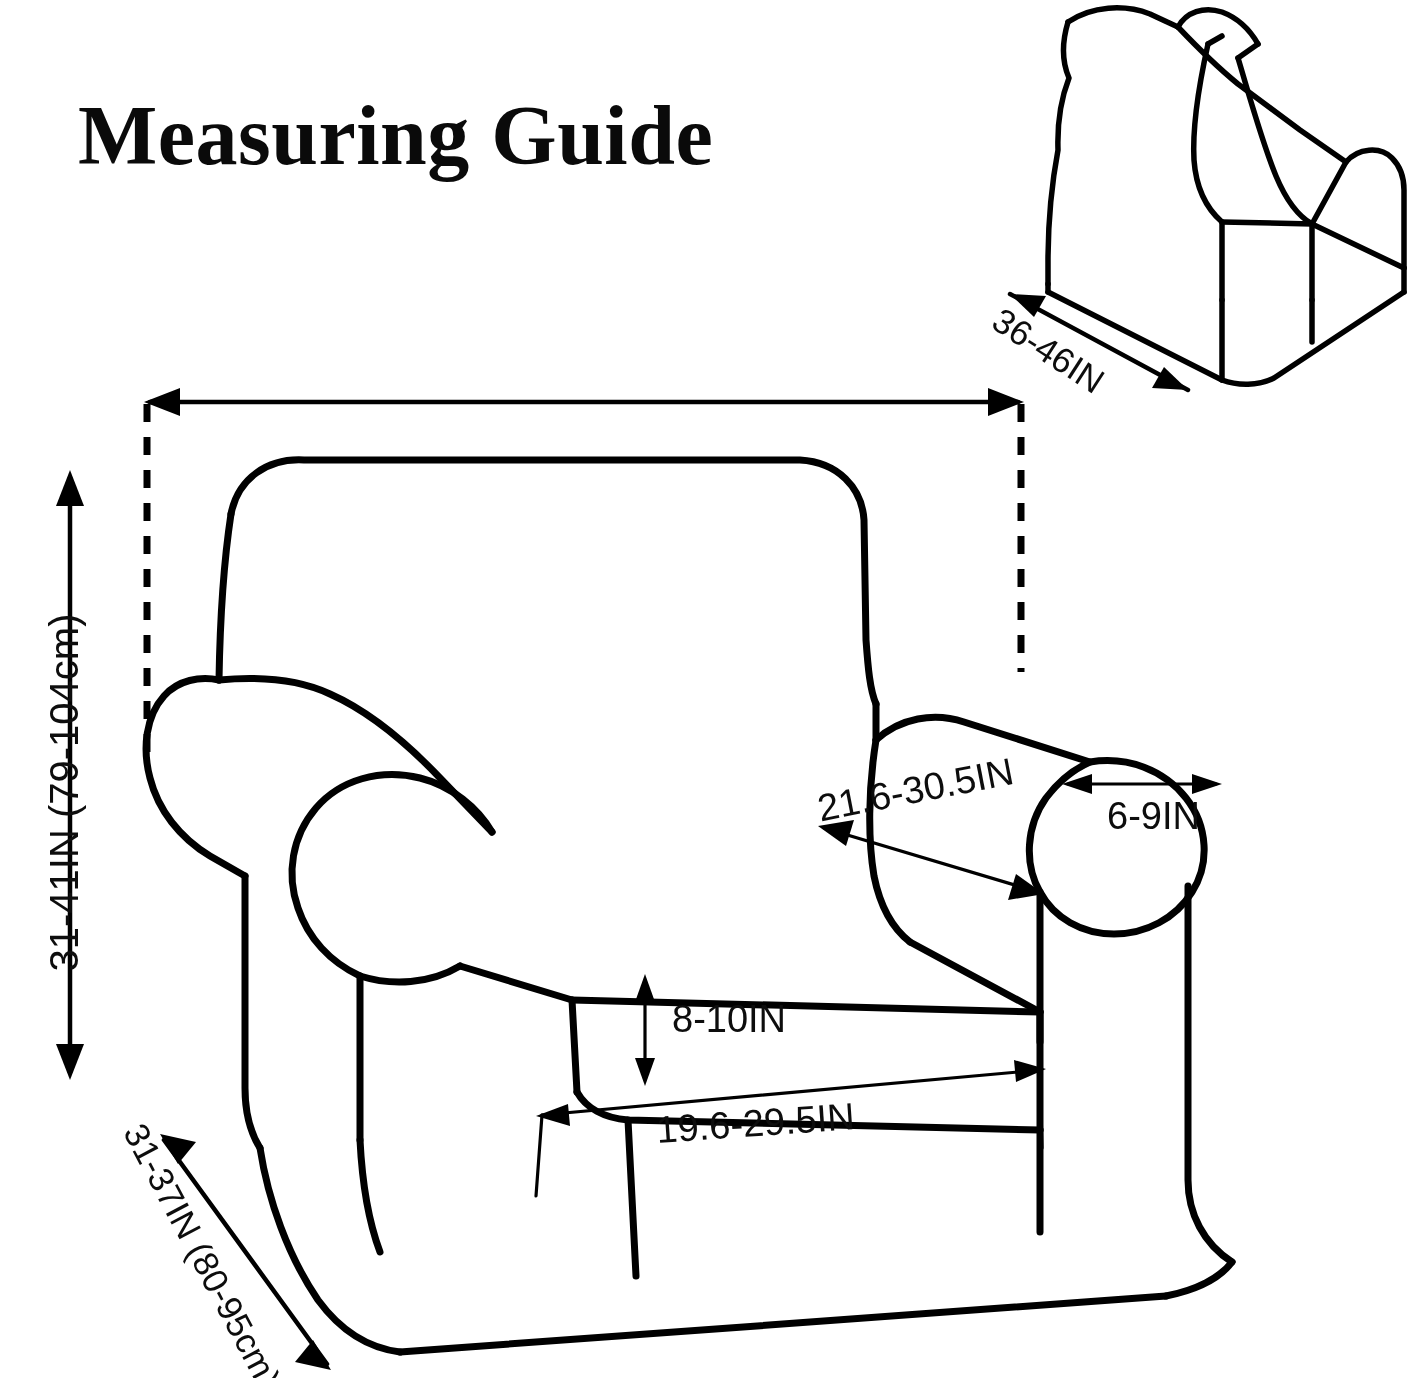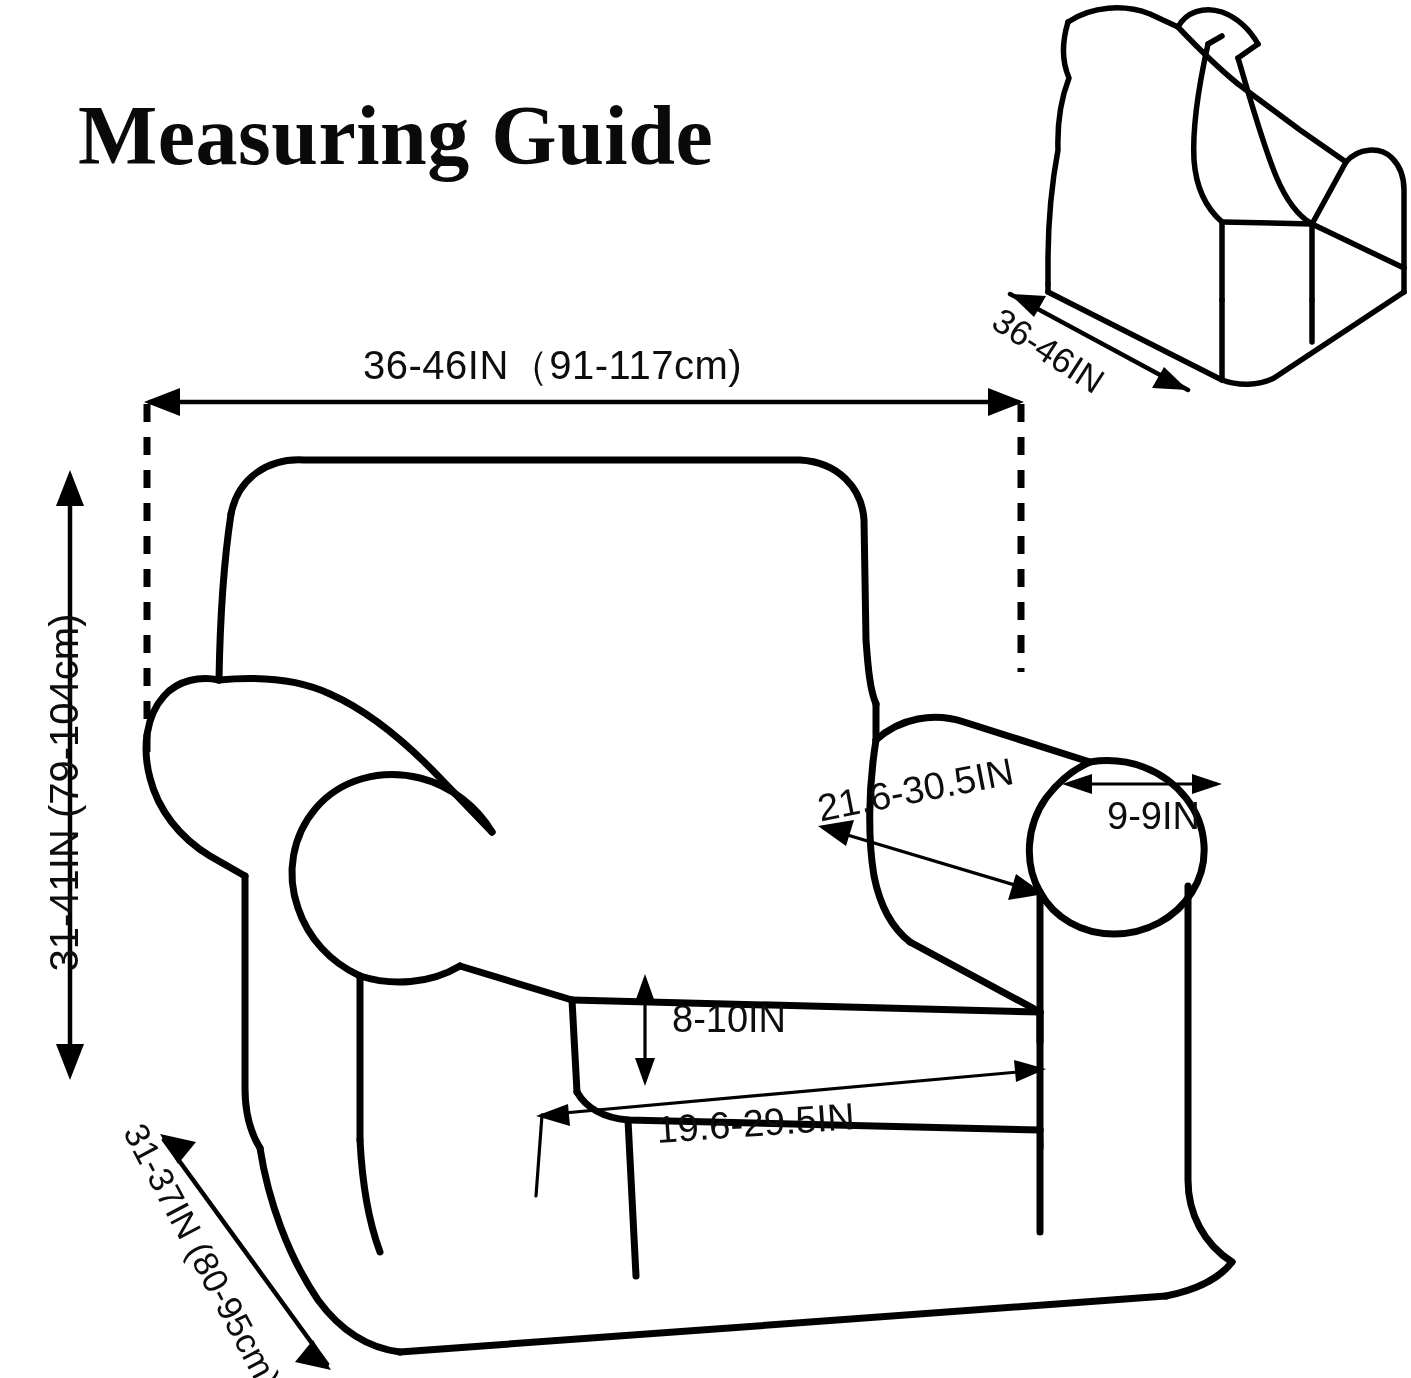--- a/index.html
+++ b/index.html
@@ -292,29 +292,28 @@
       <line class="ink dimthin" x1="542" y1="1115" x2="1040" y2="1070"></line>
       <path d="M536 1116 L568 1104 L570 1126 Z" fill="#000"></path>
       <path d="M1046 1069 L1014 1060 L1016 1082 Z" fill="#000"></path>
 
       <line class="ink dimthin" x1="542" y1="1115" x2="536" y2="1196"></line>
       <line class="ink dimthin" x1="1040" y1="1070" x2="1042" y2="1148"></line>
     </g>
 
   </svg>
 
-  <div class="lbl lbl-top">36-46IN（91-117cm)</div>
 
   <div class="lbl lbl-left">31-41IN (79-104cm)</div>
 
   <div class="lbl lbl-depth">31-37IN (80-95cm)</div>
 
   <div class="lbl lbl-armdepth">21.6-30.5IN</div>
 
-  <div class="lbl lbl-armwidth">9-9IN</div>
+  <div class="lbl lbl-armwidth">6-9IN</div>
 
   <div class="lbl lbl-seatheight">8-10IN</div>
 
   <div class="lbl lbl-seatwidth">19.6-29.5IN</div>
 
   <div class="lbl lbl-thumb">36-46IN</div>
 
 </div>
 
 </body></html>

